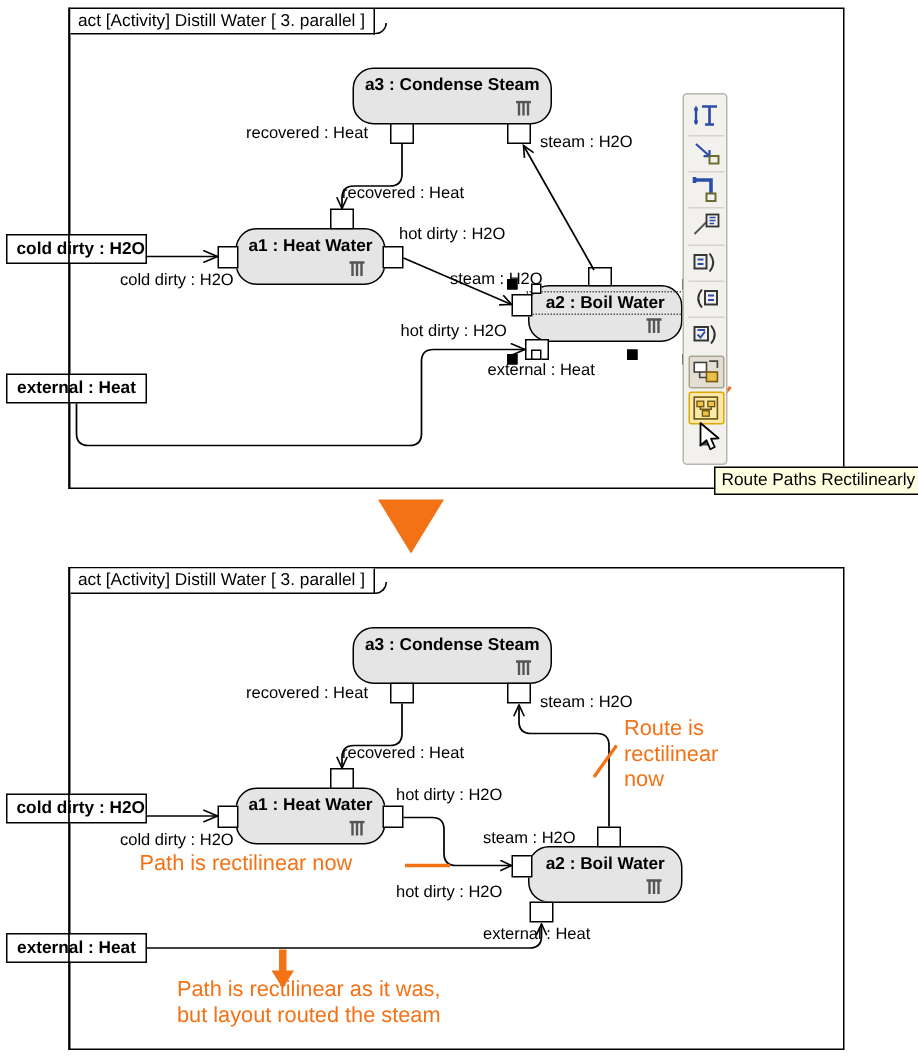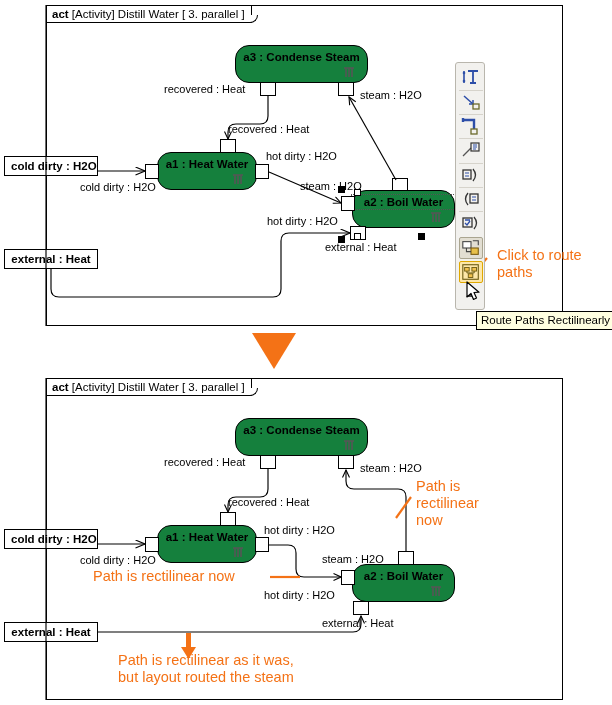--- a/index.html
+++ b/index.html
@@ -41,37 +41,37 @@
     border-right: 1px solid #000;
     border-bottom: 1px solid #000;
     background: #fff;
     box-sizing: border-box;
     padding: 0 6px 0 5px;
     white-space: nowrap;
     font-size: 11.5px;
     line-height: 17px;
     color: #000;
   }
-  .frame-tab .kw { font-weight: bold; }
+  .frame-tab .kw { font-weight: normal; }
   .frame-tab-corner {
     position: absolute;
     width: 8px; height: 8px;
     border-right: 1px solid #000;
     border-bottom: 1px solid #000;
     border-bottom-right-radius: 8px;
     background: #fff;
     box-sizing: border-box;
   }
 
   
   .act-node {
     position: absolute;
     border: 1.3px solid #000;
     border-radius: 14px;
-    background: #15803d;
+    background: #e5e5e5;
     box-sizing: border-box;
   }
   .act-node .title {
     position: absolute;
     left: 0; right: 0;
     top: 5px;
     text-align: center;
     font-size: 11.5px;
     font-weight: bold;
     color: #000;
@@ -355,24 +355,22 @@
 
       <path d="M270,577 L300,577"></path>
     </g>
 
     <g fill="#F47216">
       <rect x="186" y="633" width="5" height="16"></rect>
       <polygon points="181,647 196,647 188.5,659"></polygon>
     </g>
   </svg>
 
-  <div class="anno" style="left:497px; top:247px;">Click to route
-paths</div>
-
-  <div class="anno" style="left:416px; top:478px;">Path is
+
+  <div class="anno" style="left:416px; top:478px;">Route is
 rectilinear
 now</div>
 
   <div class="anno" style="left:93px; top:568px;">Path is rectilinear now</div>
 
   <div class="anno" style="left:118px; top:652px;">Path is rectilinear as it was,
 but layout routed the steam</div>
 
   <div class="toolbar" style="left:455px; top:62px; width:30px; height:248px;">
 

